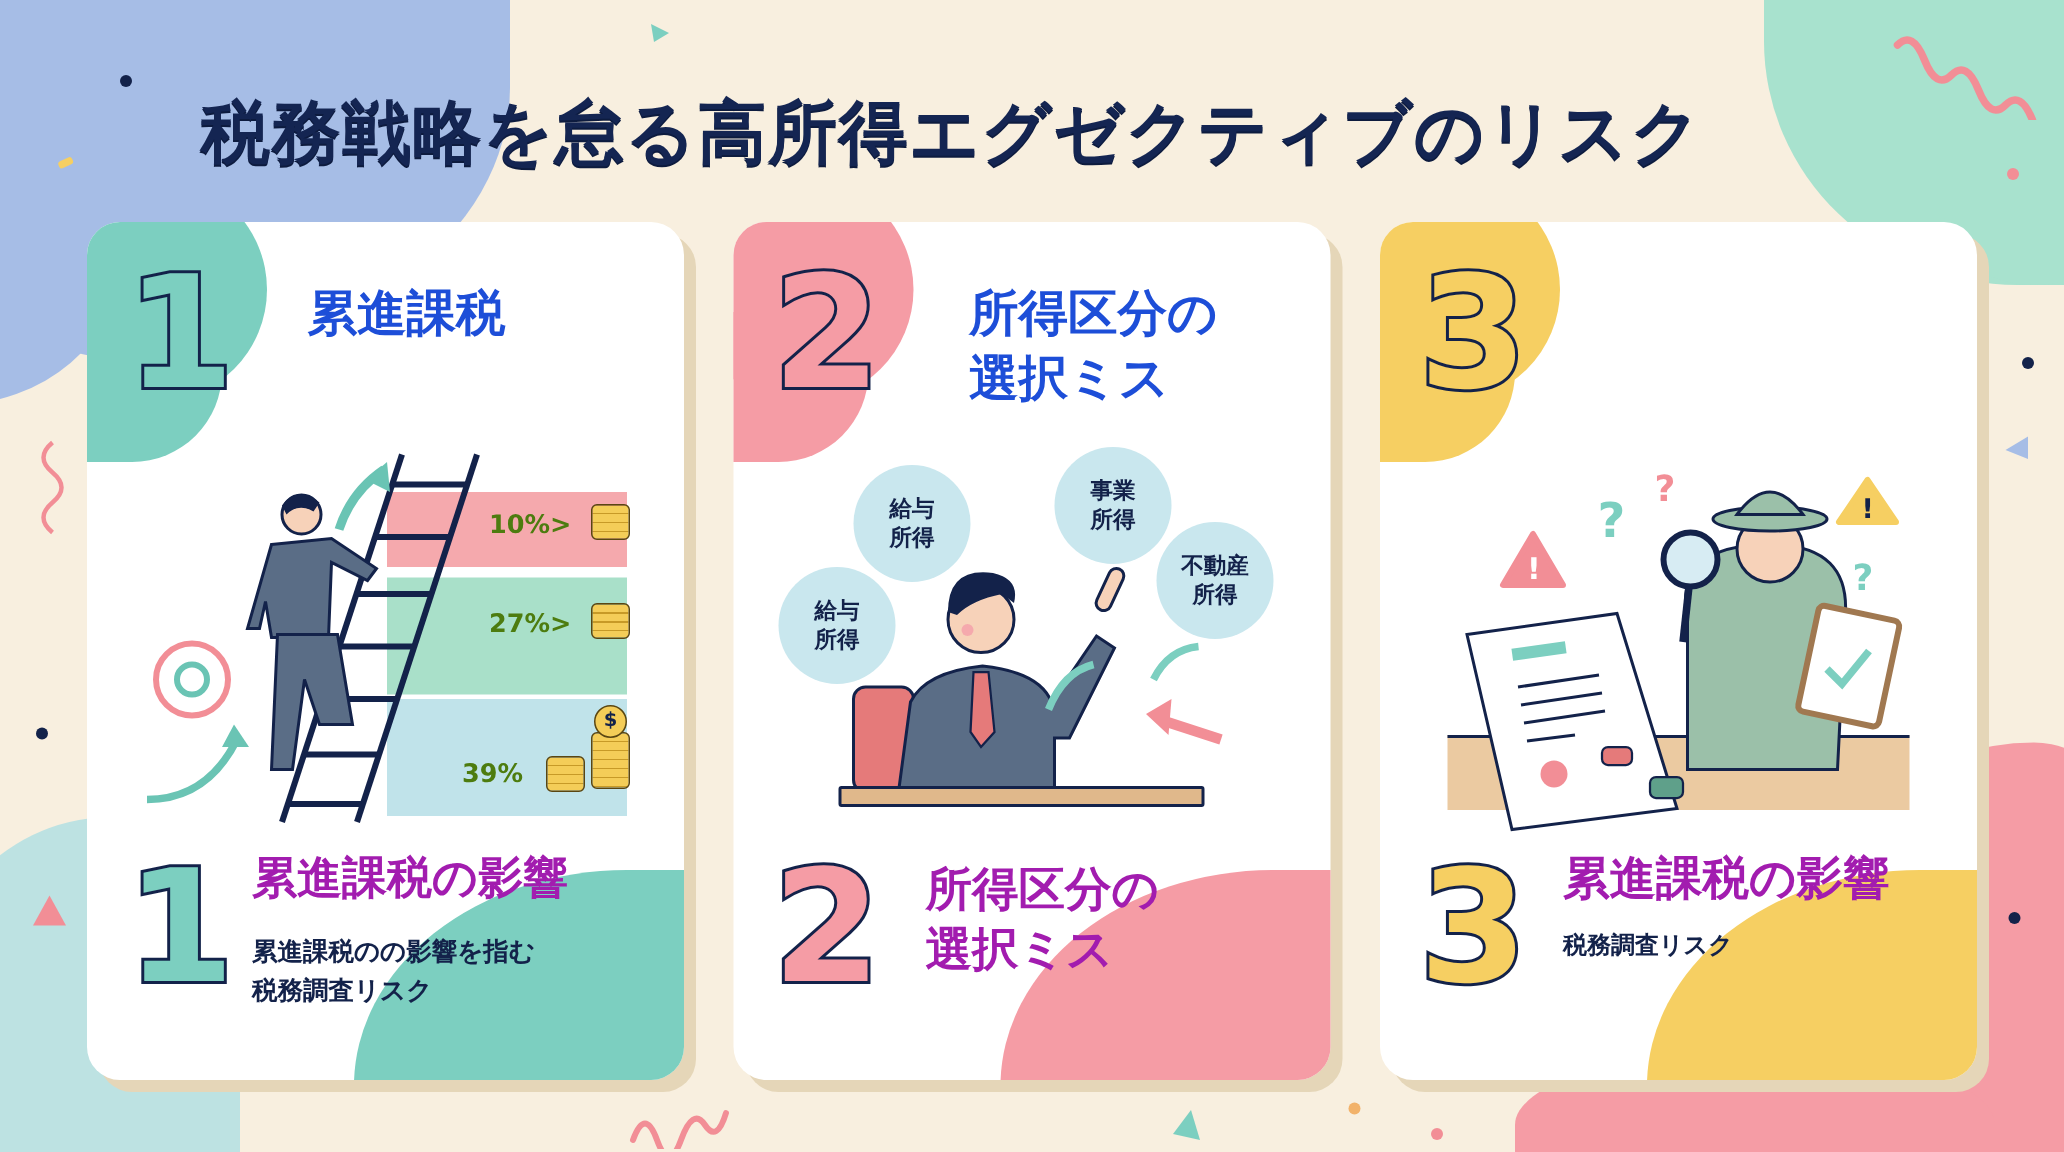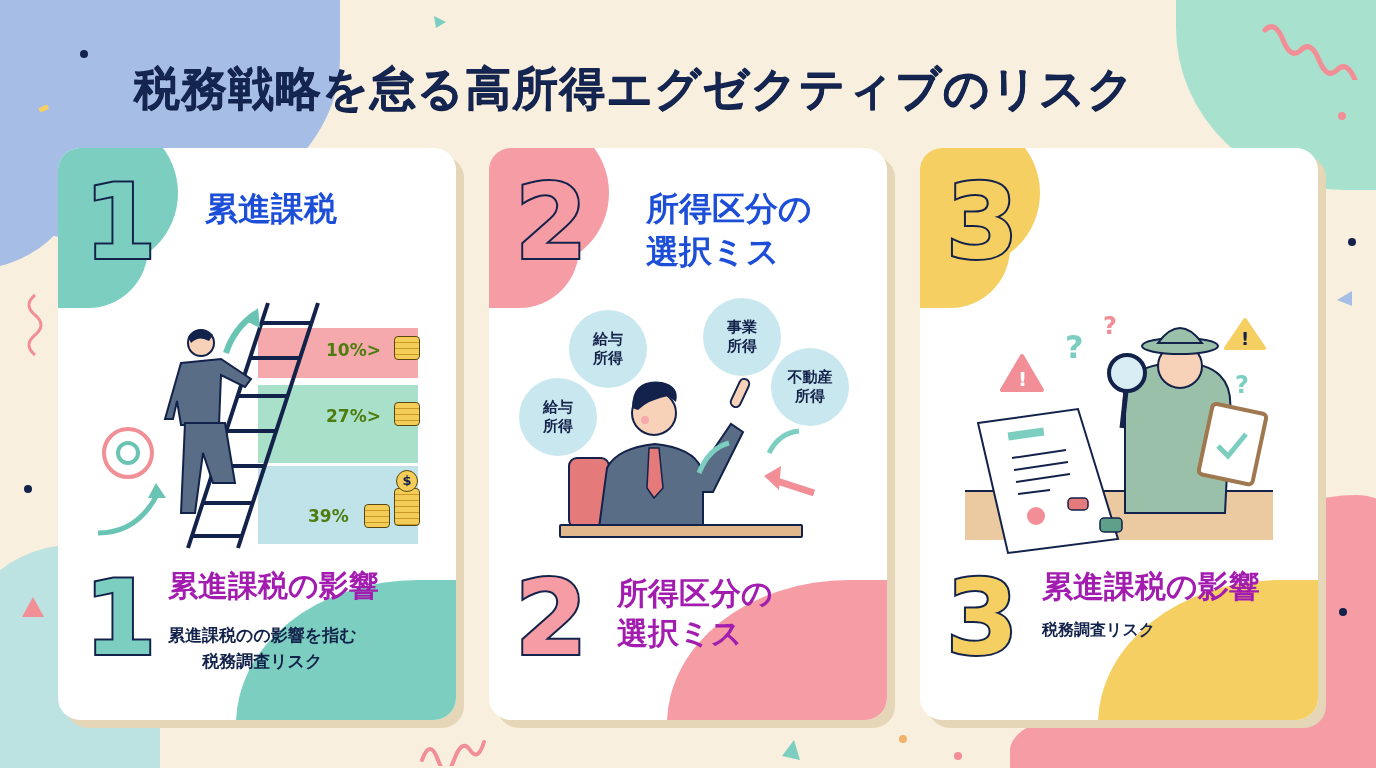--- a/index.html
+++ b/index.html
@@ -47,21 +47,21 @@
   .top-num { left: 26px; top: 22px; }
   .bot-num { left: 26px; top: 418px; }
 
   .top-heading {
     position: absolute; left: 115px; top: 40px; font-size: 33px; font-weight: 900; line-height: 1.3; color: #1d4ed8; margin-left: 32px;
   }
   .bot-heading {
     position: absolute; left: 110px; top: 418px; font-size: 30px; font-weight: 900; line-height: 1.3; color: #a21caf; white-space: nowrap;
   }
   .bot-desc {
-    position: absolute; left: 110px; top: 474px; font-size: 17px; font-weight: 700; line-height: 1.55; color: #13224a; text-align: center;
+    position: absolute; left: 110px; top: 474px; font-size: 17px; font-weight: 700; line-height: 1.55; color: #13224a;
   }
 
   .illus { position: absolute; left: 0; top: 150px; width: 398px; height: 260px; }
 
   
   .band { position: absolute; left: 200px; width: 160px; height: 50px; }
   .band-1 { top: 30px; background: #f5a9ad; }
   .band-2 { top: 87px; background: #a9e0c9; height: 78px; }
   .band-3 { top: 168px; background: #c0e3ea; height: 78px; }
   .band-label { position: absolute; font-size: 17px; font-weight: 700; color: #4d7c0f; }

